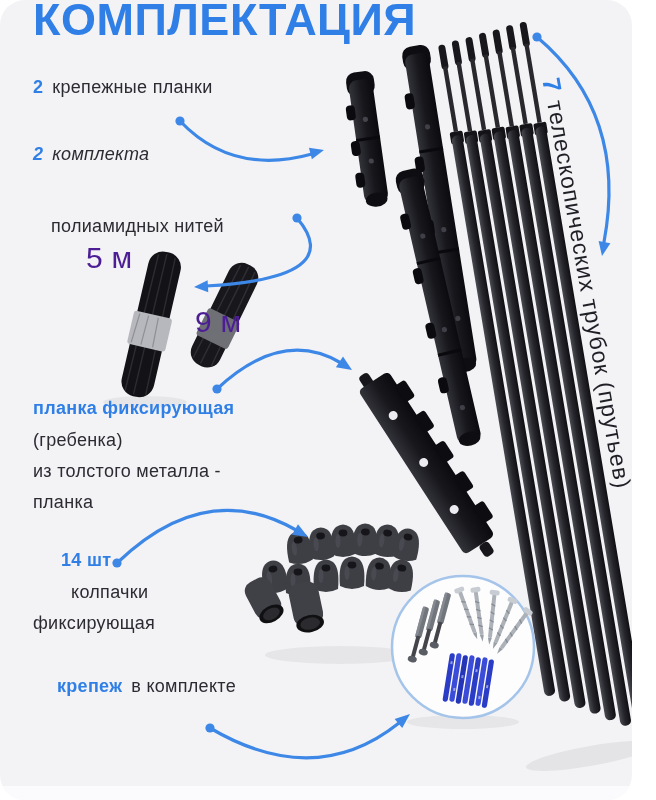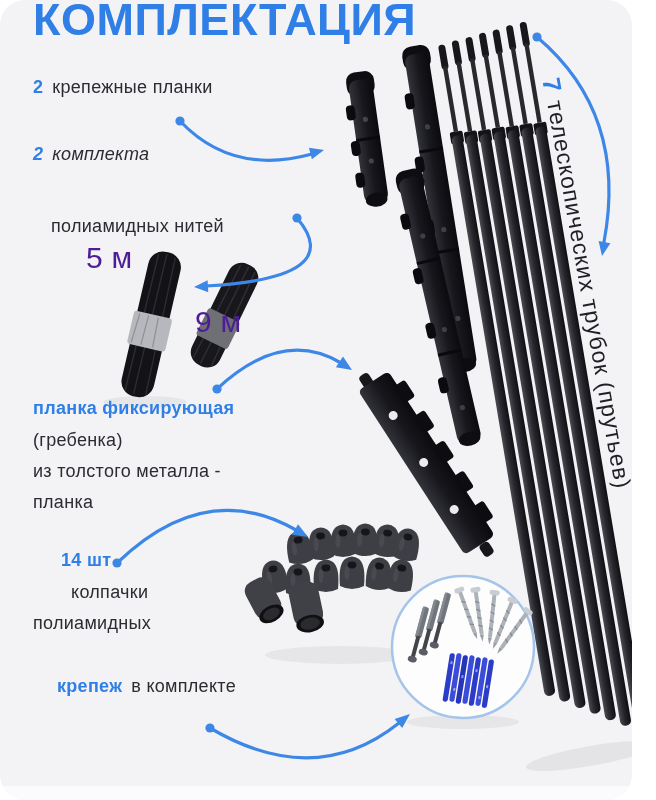--- a/index.html
+++ b/index.html
@@ -278,21 +278,21 @@
   <div class="txt size-label" style="left:86px;top:243px;">5 м</div>
   <div class="txt size-label" style="left:195px;top:307px;">9 м</div>
 
   <div class="txt" style="left:33px;top:431px;">(гребенка)</div>
   <div class="txt accent" style="left:33px;top:399px;">планка фиксирующая</div>
   <div class="txt" style="left:33px;top:462px;">из толстого металла -</div>
   <div class="txt" style="left:33px;top:493px;">планка</div>
 
   <div class="txt accent" style="left:33px;top:551px;margin-left:28px;">14 шт</div>
   <div class="txt" style="left:33px;top:583px;margin-left:38px;">колпачки</div>
-  <div class="txt" style="left:33px;top:614px;">полиамидных</div>
+  <div class="txt" style="left:33px;top:614px;">фиксирующая</div>
 
   <div class="txt" style="left:33px;top:677px;margin-left:24px;">
     <span class="accent count">крепеж</span><span>в комплекте</span>
   </div>
 
   <div class="vlabel">
     <span class="accent vcount">7</span><span class="vrest">телескопических трубок (прутьев)</span>
   </div>
 
 </div>

